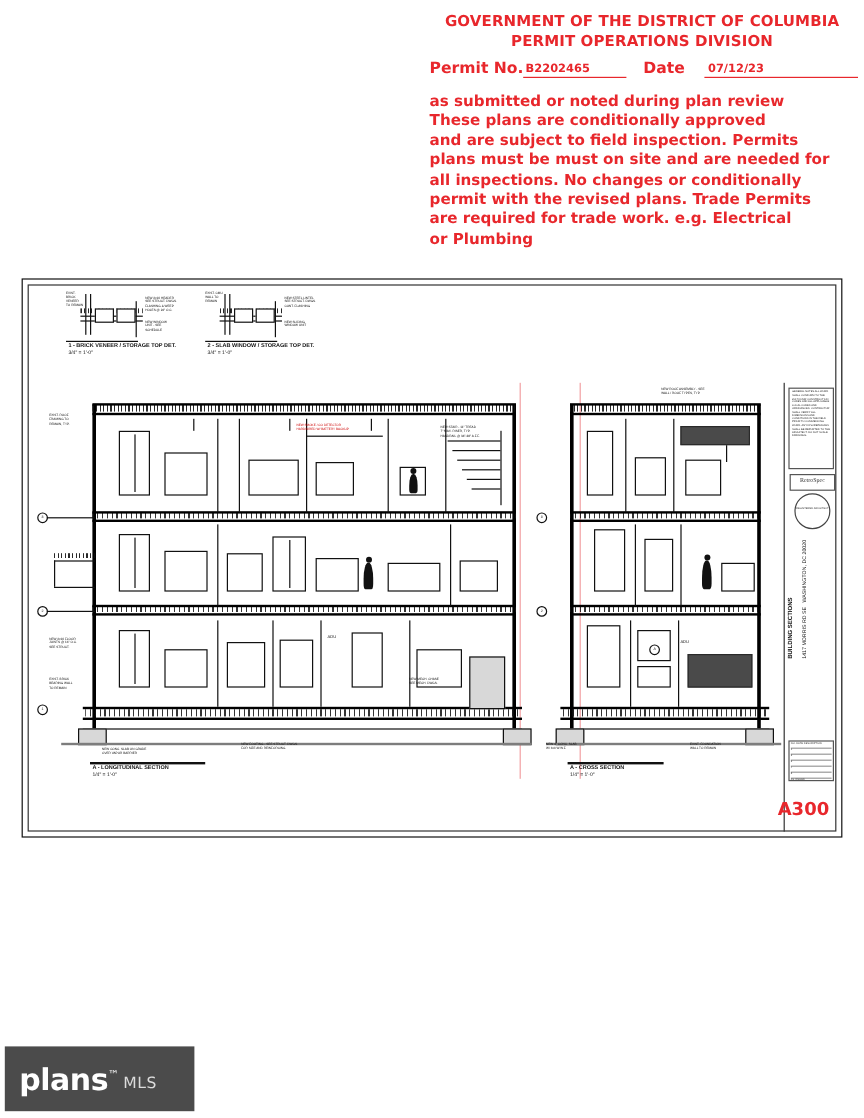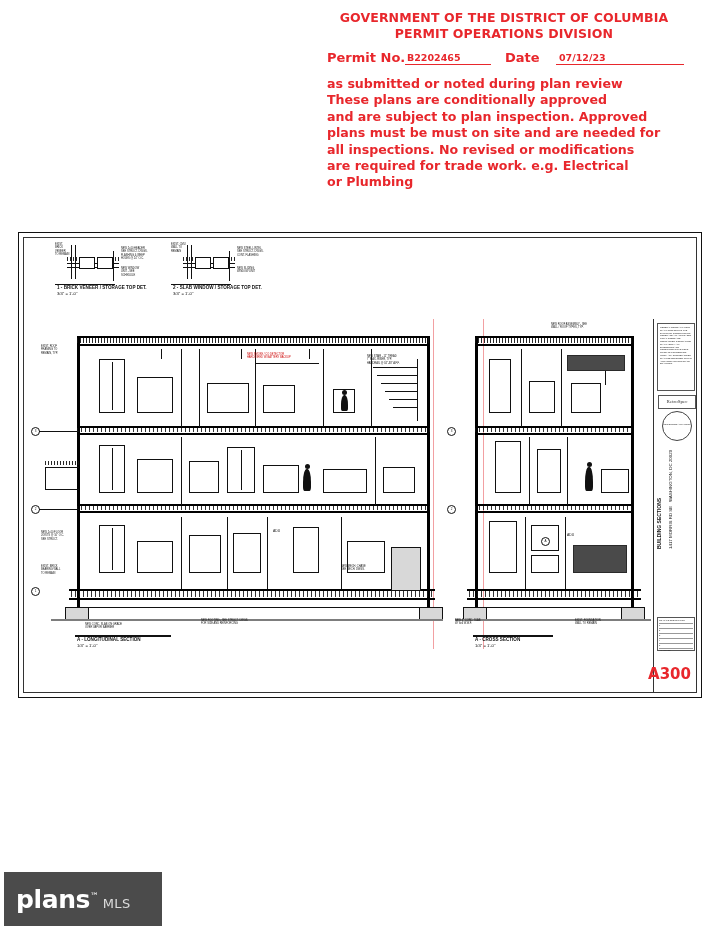--- a/index.html
+++ b/index.html
@@ -11,21 +11,21 @@
     width: 720px;
     height: 932px;
     position: relative;
     font-family: "Liberation Sans", sans-serif;
     overflow: hidden;
   }
 
   
   #stamp {
     position: absolute;
-    left: 319px;
+    left: 350px;
     top: 10px;
     width: 370px;
     color: #e8272c;
     font-family: "DejaVu Sans", sans-serif;
     font-weight: bold;
   }
   #stamp .hdr {
     text-align: center;
     font-size: 12.5px;
     line-height: 16px;
@@ -307,23 +307,24 @@
     <span class="val-permit">B2202465</span>
     <span class="rule1"></span>
     <span class="lbl-date">Date</span>
     <span class="val-date">07/12/23</span>
     <span class="rule2"></span>
   </div>
 
   <div class="body">
     <div>as submitted or noted during plan review</div>
     <div>These plans are conditionally approved</div>
-    <div>and are subject to plan inspection. Approved</div>
+    <div>and are subject to field inspection. Permits</div>
     <div>plans must be must on site and are needed for</div>
-    <div>all inspections.  No revised or modifications</div>
+    <div>all inspections.  No changes or conditionally</div>
+    <div>permit with the revised plans. Trade Permits</div>
     <div>are required for trade work.  e.g. Electrical</div>
     <div>or Plumbing</div>
   </div>
 </div>
 
 <div id="review-line">DOEE SE-SW Review - Nykia Barnes - 07-12-2023</div>
 
 <div id="sheet">
   <div id="sheet-inner"></div>
 

